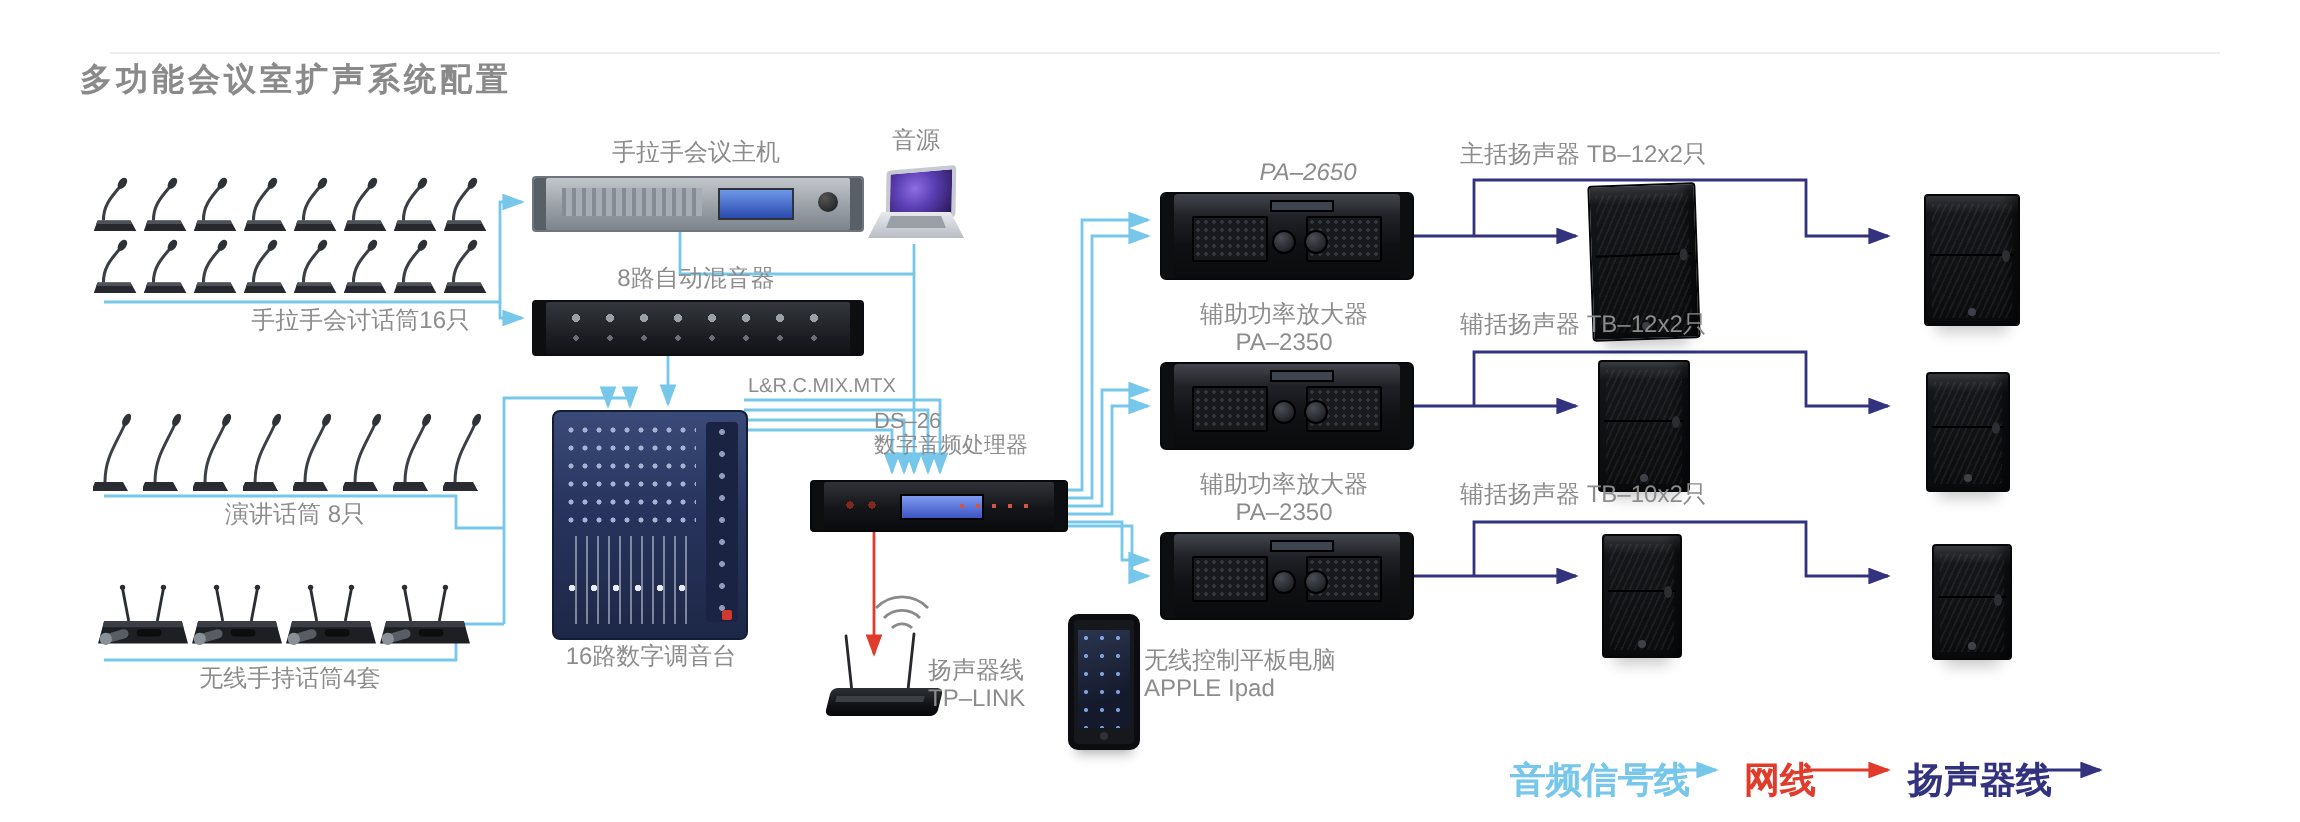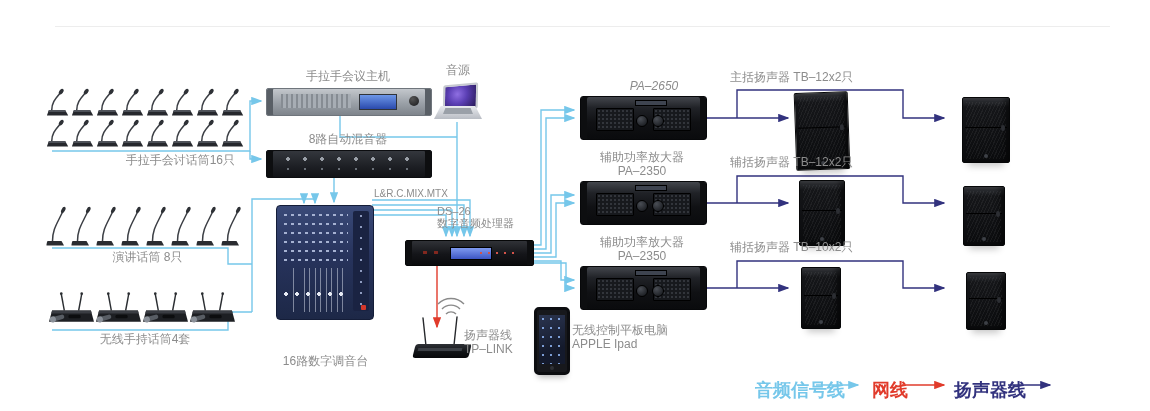--- a/index.html
+++ b/index.html
@@ -204,20 +204,21 @@
     </g>
 
     <g>
       <path class="w-a" d="M816,385 H858" marker-end="url(#ma)"></path>
       <path class="w-n" d="M902,385 H944" marker-end="url(#mn)"></path>
       <path class="w-s" d="M1008,385 H1050" marker-end="url(#ms)"></path>
     </g>
   </svg>
 
   <div id="toprule"></div>
+  <div id="title">多功能会议室扩声系统配置</div>
 
   <div class="dev microw" style="left:46px;top:86px;width:200px;height:64px;">
     <div class="mic" style="width:25px;height:31px;">
       <svg width="25" height="31" viewBox="0 0 24 32">
           <use href="#s-cmic"></use>
         </svg>
     </div>
   <div class="mic" style="width:25px;height:31px;">
       <svg width="25" height="31" viewBox="0 0 24 32">
           <use href="#s-cmic"></use>
@@ -375,21 +376,21 @@
   <div class="dev amix earsd" style="left:266px;top:150px;width:164px;height:26px;">
     <div class="kn"></div>
   </div>
 
   <div class="dev console" style="left:276px;top:205px;width:96px;height:113px;">
     <div class="knobs"></div>
     <div class="master"></div>
     <div class="faders"></div>
     <div class="btnr"></div>
   </div>
-  <div class="lbl c" style="left:268px;top:322px;width:115px;margin-top:33px;">16路数字调音台</div>
+  <div class="lbl c" style="left:268px;top:322px;width:115px;">16路数字调音台</div>
 
   <div class="lbl c" style="left:438px;top:64px;width:40px;">音源</div>
   <div class="dev laptop" style="left:434px;top:84px;width:50px;height:38px;">
     <div class="scr"></div>
     <div class="kbd"></div>
     <div class="keys"></div>
   </div>
 
   <div class="lbl small" style="left:374px;top:188px;">L&amp;R.C.MIX.MTX</div>
 

